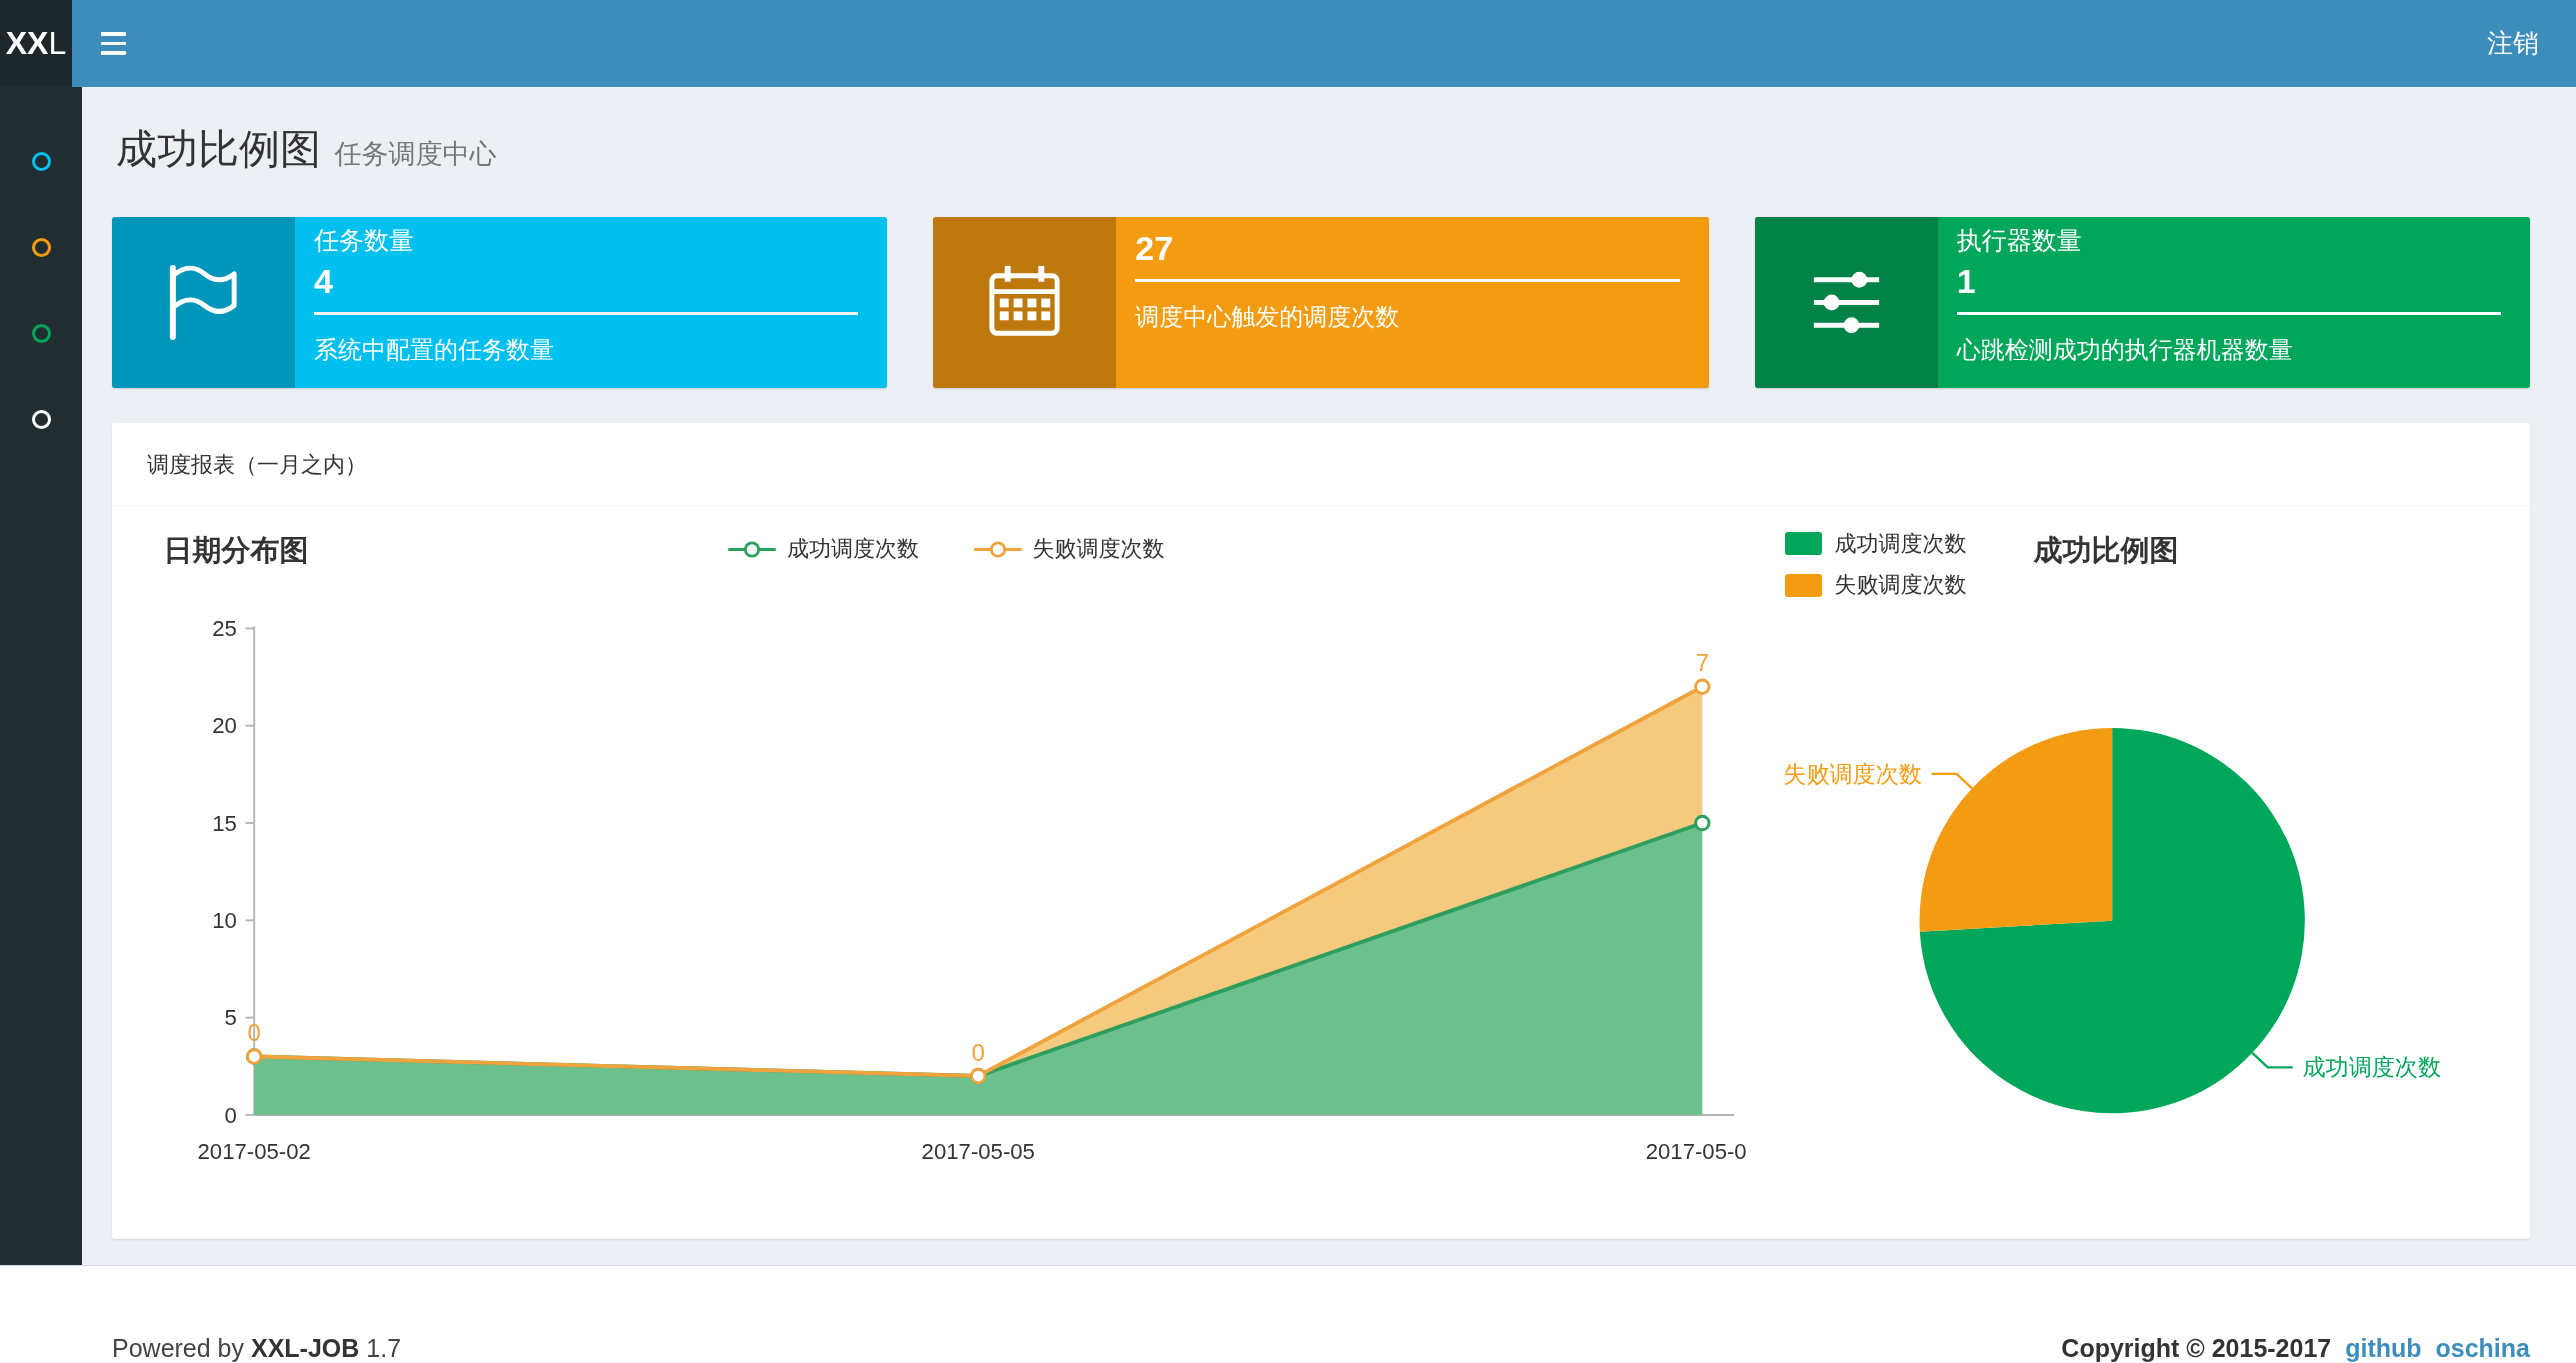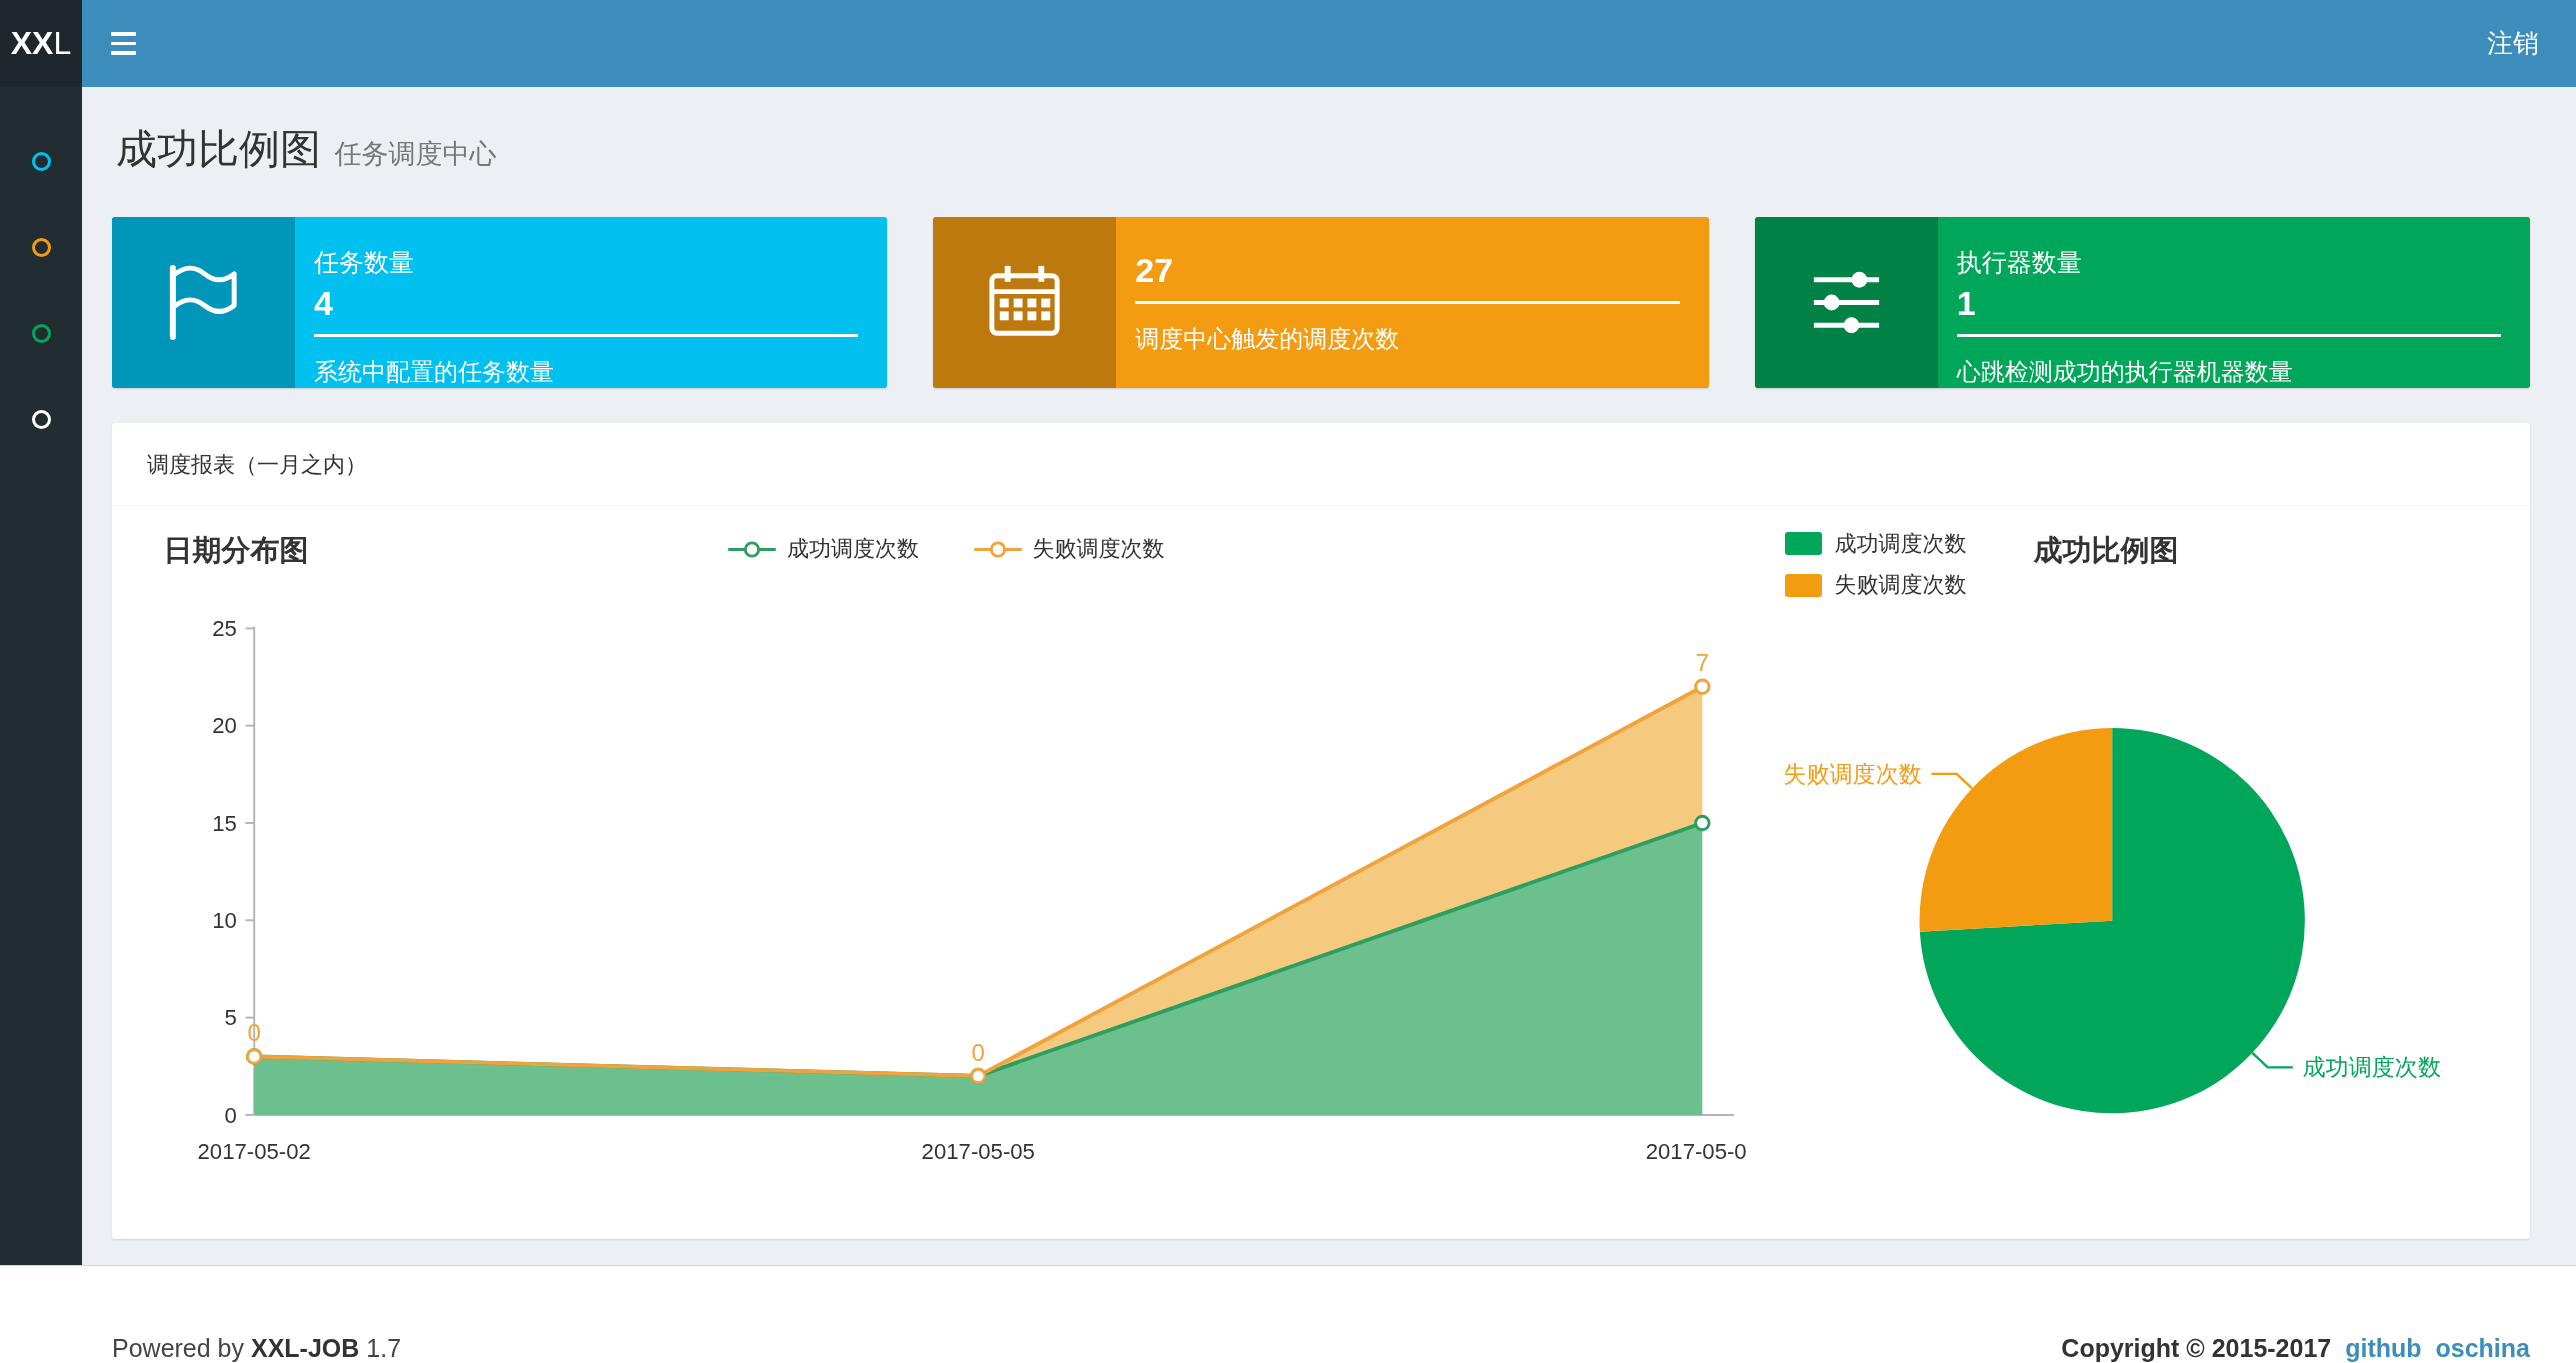--- a/index.html
+++ b/index.html
@@ -7,21 +7,21 @@
   html,body { margin:0; padding:0; }
   body {
     width:2576px; height:1363px;
     font-family:"Liberation Sans","DejaVu Sans",sans-serif;
     background:#ecf0f5; color:#333; overflow:hidden;
   }
   .page { display:flex; flex-direction:column; height:100%; }
 
   
   .navbar { height:87px; background:#3c8dbc; display:flex; align-items:stretch; flex-shrink:0; }
-  .logo { width:82px; background:#1e282c; color:#fff; display:flex; align-items:center; justify-content:center; font-size:32px; cursor:pointer; }
+  .logo { width:72px; background:#1e282c; color:#fff; display:flex; align-items:center; justify-content:center; font-size:32px; cursor:pointer; }
   .logo b { font-weight:700; }
   .logo span { font-weight:400; }
   .hamburger { width:83px; display:flex; flex-direction:column; justify-content:center; align-items:center; gap:5.8px; cursor:pointer; }
   .hamburger i { display:block; width:25px; height:3.9px; background:#fff; border-radius:1px; }
   .nav-right { margin-left:auto; display:flex; align-items:center; padding-right:37px; }
   .logout { color:#fff; font-size:26px; text-decoration:none; cursor:pointer; }
 
   
   .middle { display:flex; flex:1; min-height:0; }
   .sidebar { width:82px; background:#222d32; padding-top:31px; flex-shrink:0; }
@@ -30,21 +30,21 @@
 
   .content { flex:1; padding:25px 46px 0 30px; min-width:0; }
   .content-header h1 { margin:9.6px 0 0 3.9px; font-size:41px; font-weight:400; color:#333; }
   .content-header small { font-size:27px; color:#777; font-weight:400; margin-left:13.5px; }
 
   
   .info-row { display:flex; gap:46px; margin-top:40px; }
   .info-box { flex:1; height:171px; border-radius:2.9px; display:flex; color:#fff; box-shadow:0 1px 1.9px rgba(0,0,0,.15); }
   .ib-icon { width:183px; background:rgba(0,0,0,.22); border-radius:2.9px 0 0 2.9px; display:flex; align-items:center; justify-content:center; }
   .ib-icon svg { width:89px; height:89px; }
-  .ib-content { flex:1; padding:29px 29px 0 19px; }
+  .ib-content { flex:1; padding:7px 29px 0 19px; }
   .ib-title { font-size:25px; }
   .ib-value { font-size:34px; font-weight:700; margin-top:5.8px; }
   .ib-line { height:2.9px; background:#fff; margin-top:10.6px; }
   .ib-desc { font-size:24px; margin-top:19px; }
 
   
   .panel { margin-top:35px; background:#fff; border-radius:2.9px; box-shadow:0 1px 1.9px rgba(0,0,0,.12); }
   .panel-header { padding:27px 35px 25px 35px; font-size:22px; color:#333; border-bottom:1px solid #f4f4f4; }
   .panel-body { display:flex; padding:7.7px 34px 39px 34px; }
 

